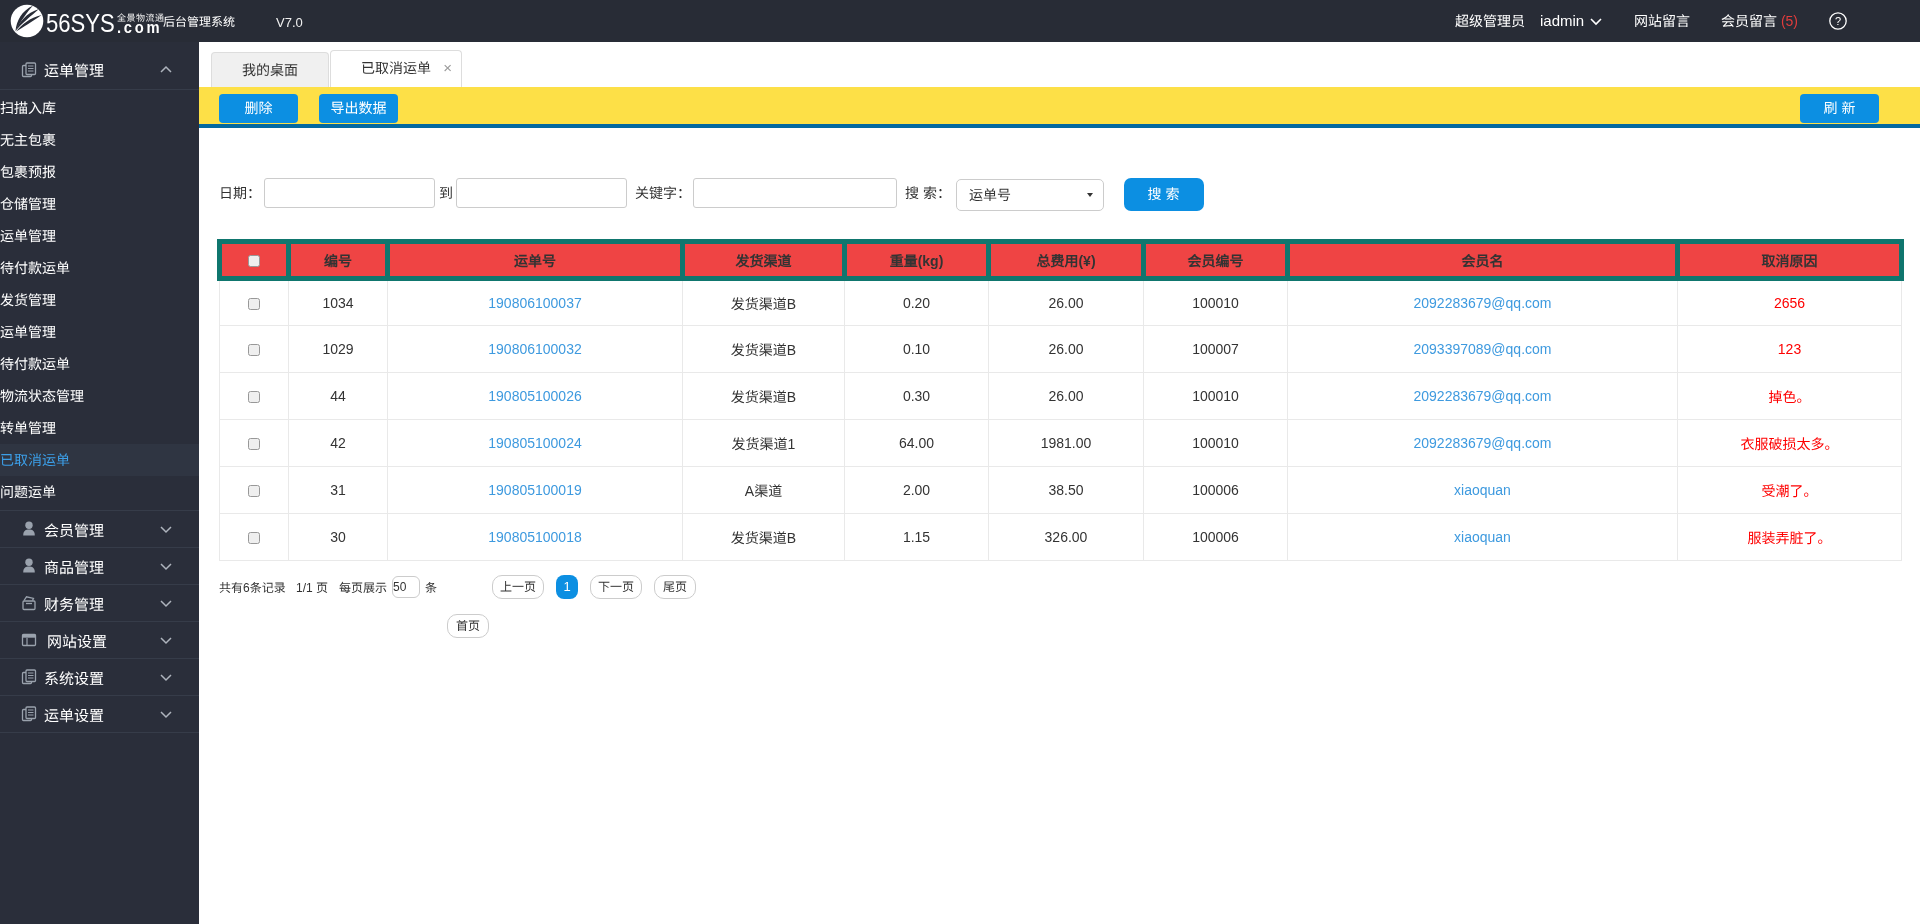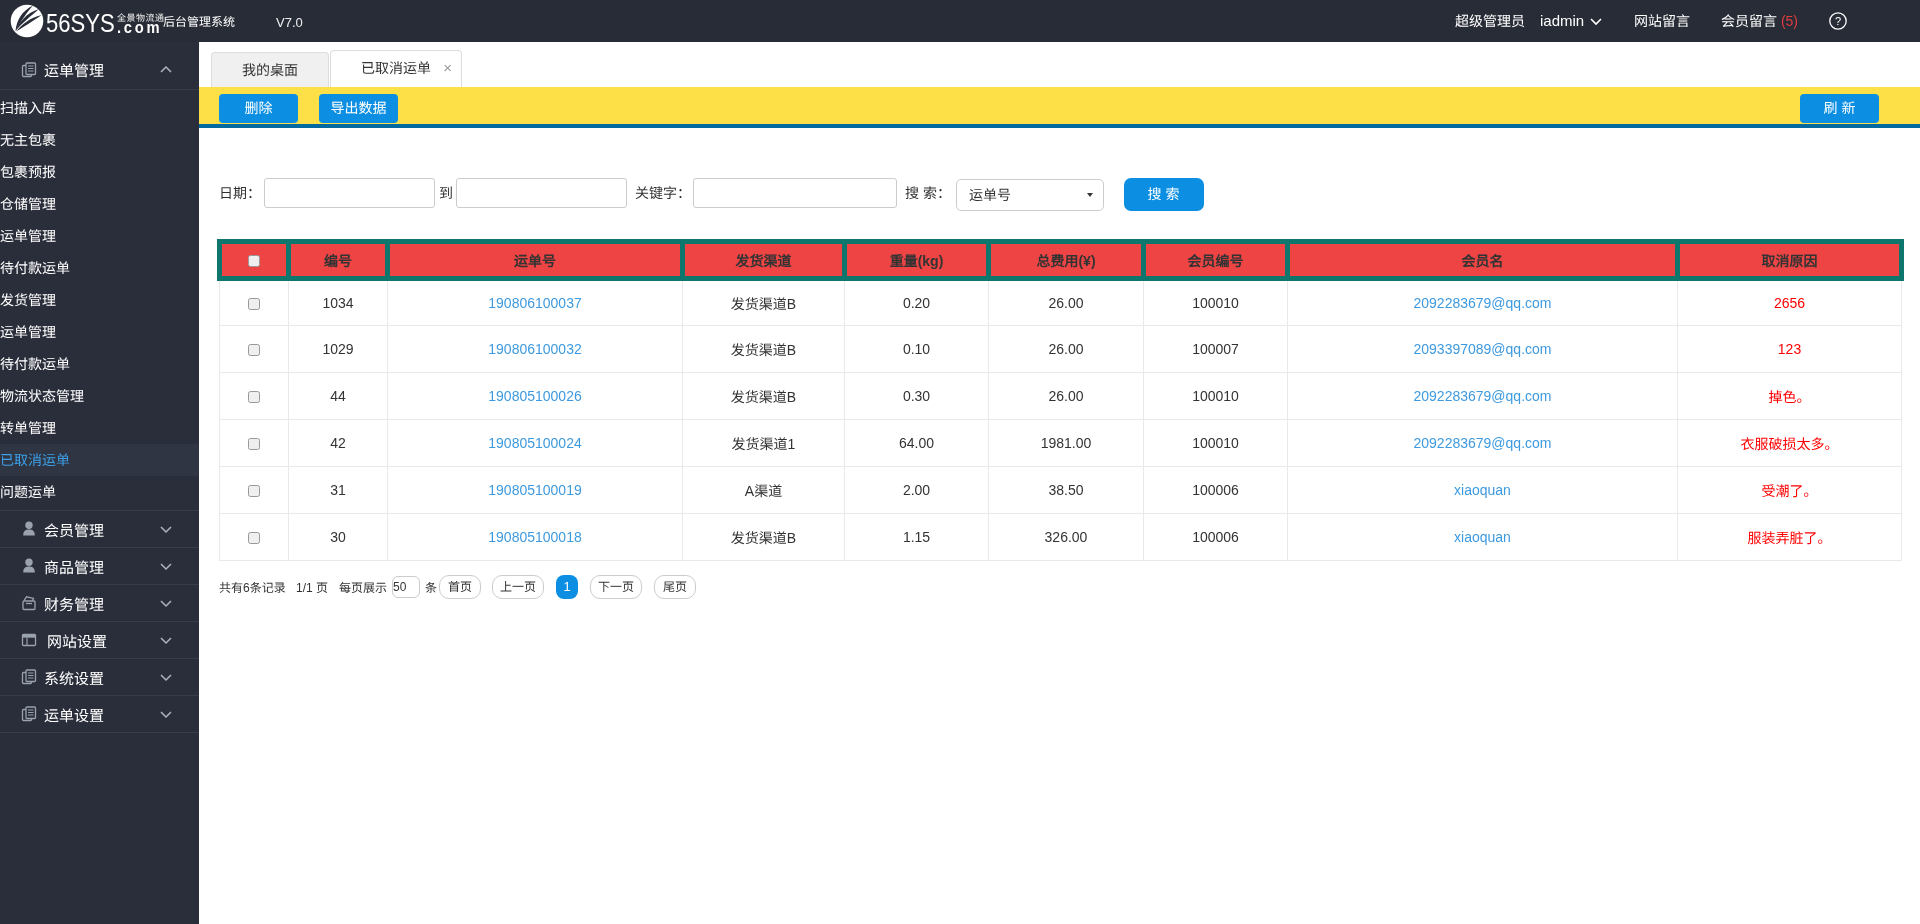--- a/index.html
+++ b/index.html
@@ -311,20 +311,20 @@
           </tr>
     </tbody>
       </table>
 
     <div id="pager">
       <div class="pt" style="left:20px;">共有6条记录</div>
       <div class="pt" style="left:97px;">1/1 页</div>
       <div class="pt" style="left:140px;">每页展示</div>
       <div id="pg-num">50</div>
       <div class="pt" style="left:226px;">条</div>
-      <div class="pbtn" style="left:240px;width:42px;">首页</div>
+      <div class="pbtn" style="left:248px;width:42px;margin-top:39px;">首页</div>
       <div class="pbtn" style="left:293px;width:52px;">上一页</div>
       <div id="pg-cur">1</div>
       <div class="pbtn" style="left:391px;width:52px;">下一页</div>
       <div class="pbtn" style="left:455px;width:42px;">尾页</div>
     </div>
   </div>
 </div>
 
 </body></html>

